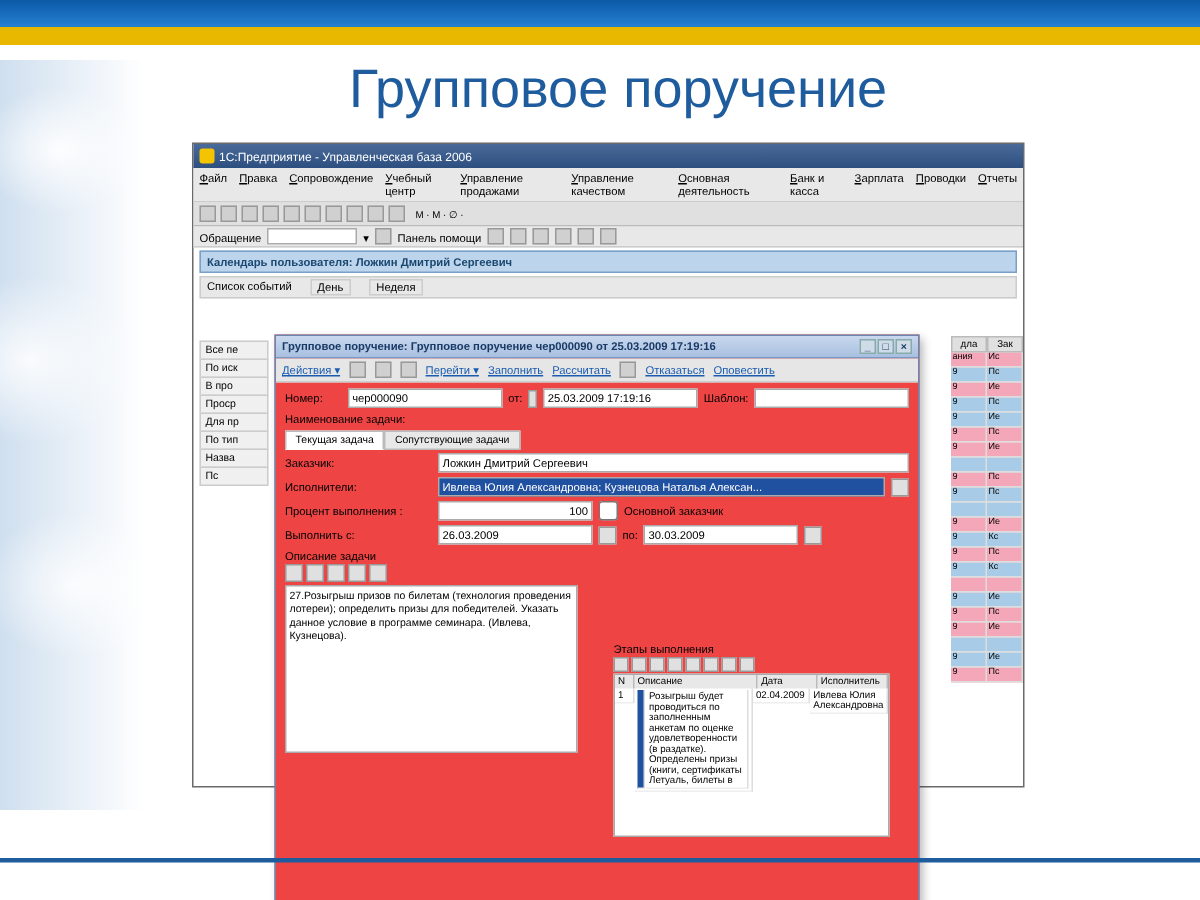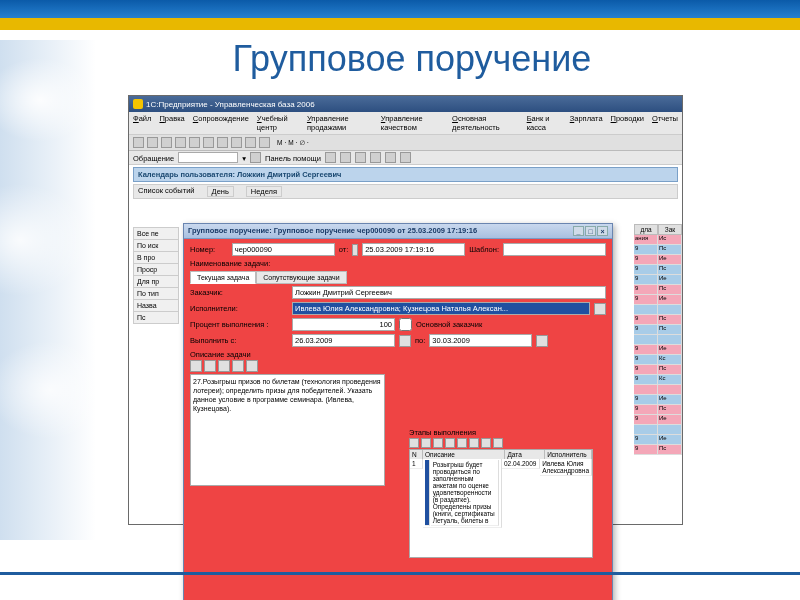--- a/index.html
+++ b/index.html
@@ -251,20 +251,32 @@
 
     <div class="dialog">
       <div class="dlg-title">
         <span>Групповое поручение: Групповое поручение чер000090 от 25.03.2009 17:19:16</span>
         <span class="dlg-close">
           <span>_</span>
           <span>□</span>
           <span>×</span>
         </span>
       </div>
+      <div class="dlg-toolbar">
+        <span class="link">Действия ▾</span>
+        <span class="tb-icon"></span>
+          <span class="tb-icon"></span>
+          <span class="tb-icon"></span>
+        <span class="link">Перейти ▾</span>
+        <span class="link">Заполнить</span>
+        <span class="link">Рассчитать</span>
+        <span class="tb-icon"></span>
+        <span class="link">Отказаться</span>
+        <span class="link">Оповестить</span>
+      </div>
 
       <div class="form">
         <div class="frow">
           <label>Номер:</label>
           <input class="short" type="text" value="чер000090" style="">
           <span>от:</span>
           <span class="btn-ico"></span>
           <input class="med" type="text" value="25.03.2009 17:19:16" style="">
           <span>Шаблон:</span>
           <input type="text" value="" style="">

